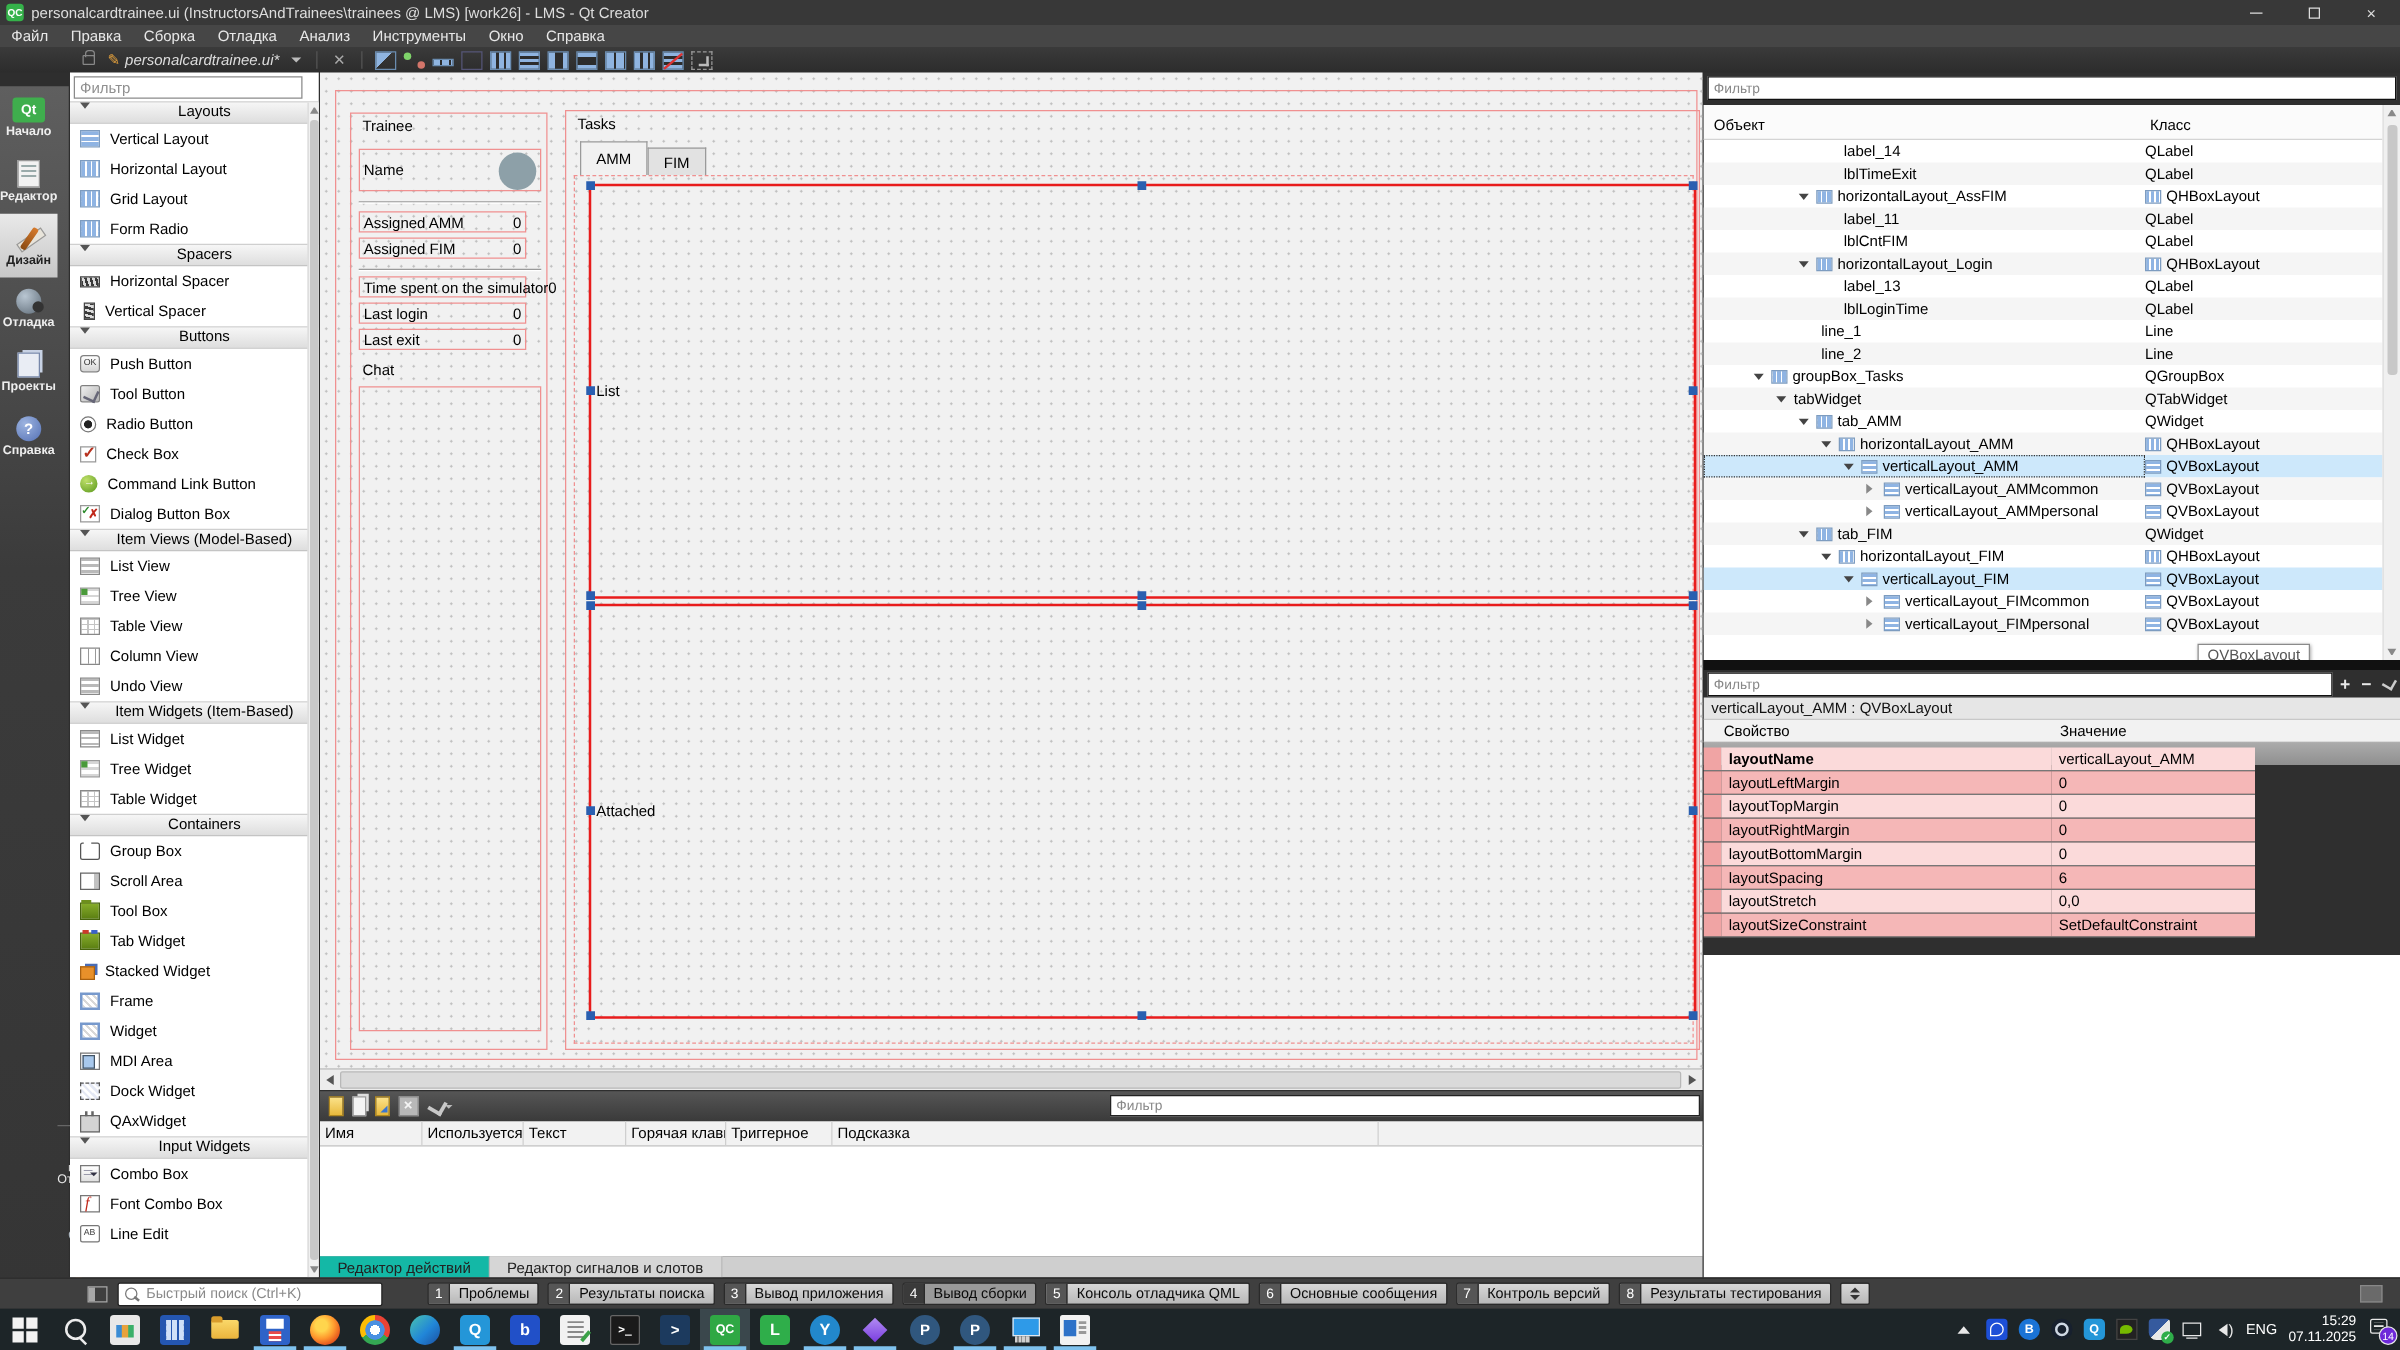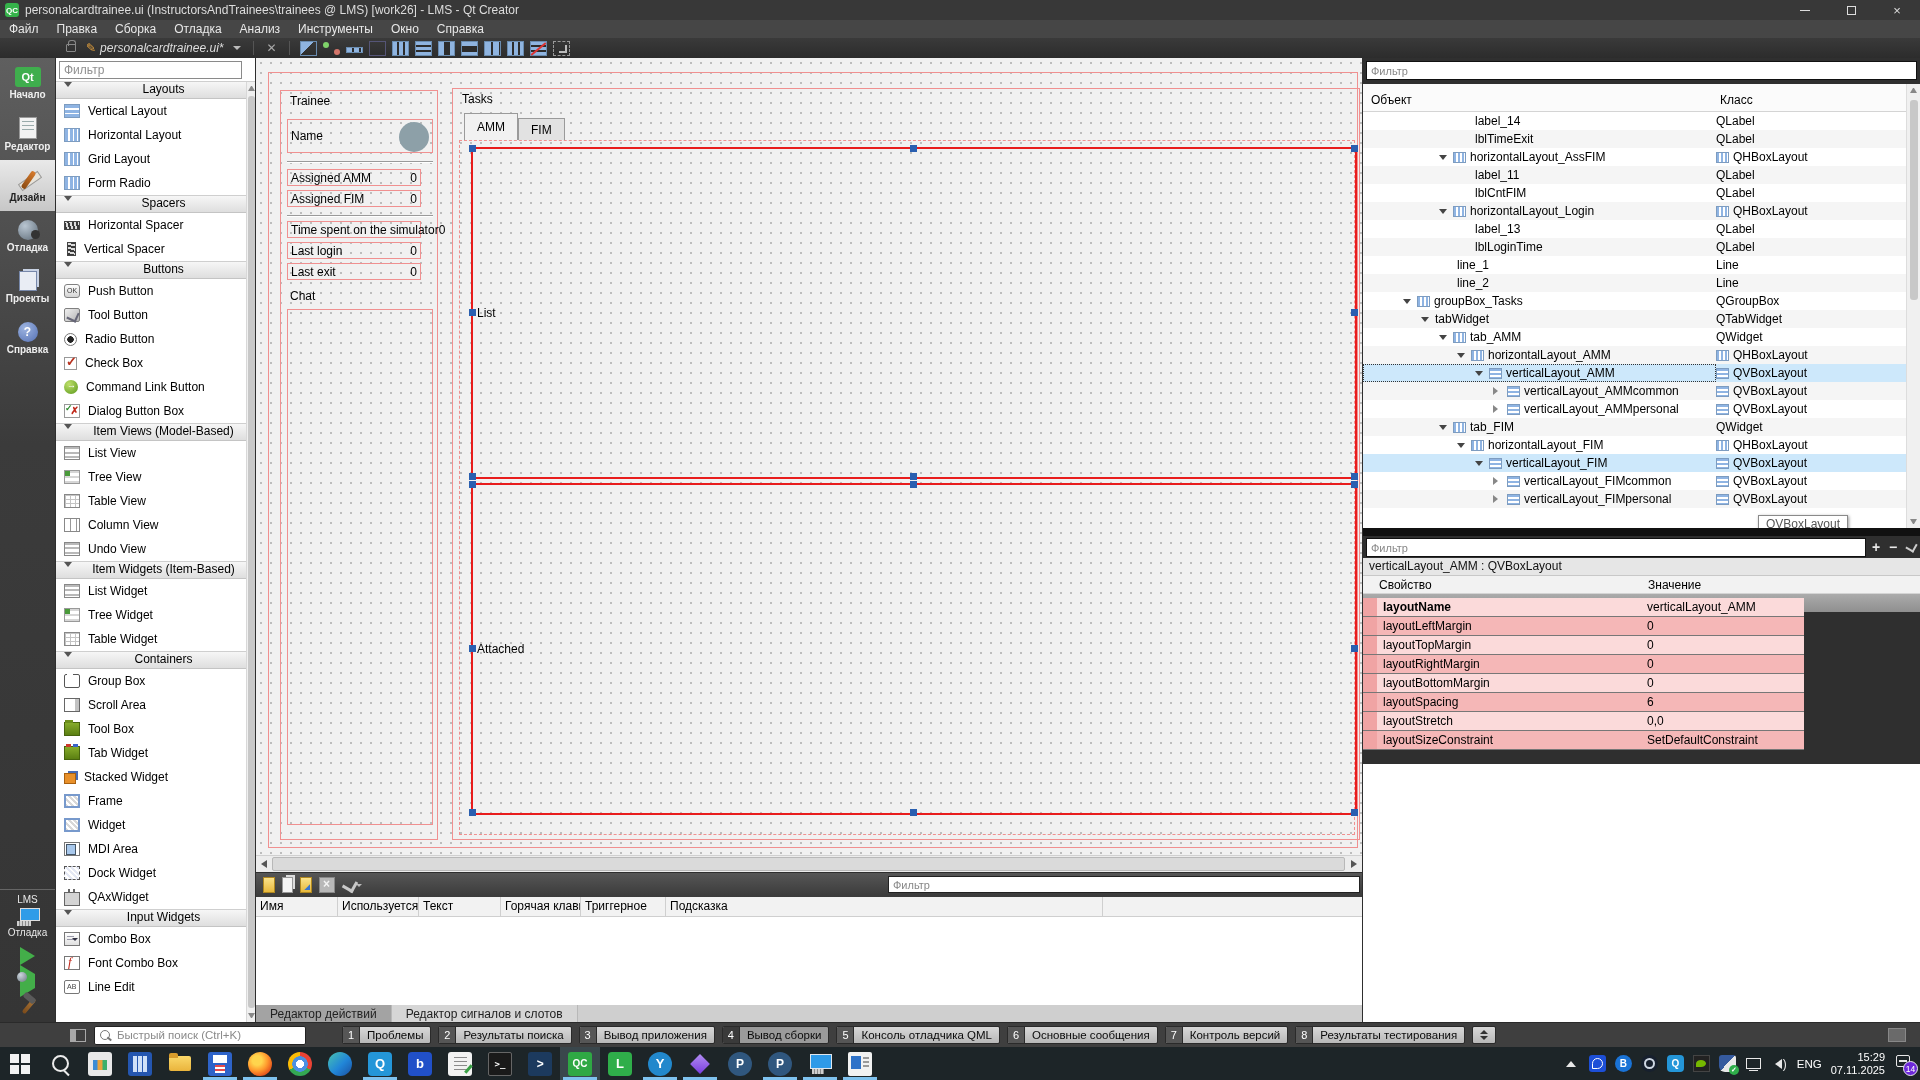--- a/index.html
+++ b/index.html
@@ -43,21 +43,21 @@
   .ti-splitter-horizontal { background:linear-gradient(90deg,#8fb4e0 0 5px,#2c2c2c 5px 11px,#8fb4e0 11px); border:1px solid #6a8cb0; }
   .ti-splitter-vertical { background:linear-gradient(#8fb4e0 0 4px,#2c2c2c 4px 10px,#8fb4e0 10px); border:1px solid #6a8cb0; }
   .ti-layout-form { background:repeating-linear-gradient(90deg,#8fb4e0 0 6px,#2c2c2c 6px 8px),repeating-linear-gradient(#0000 0 4px,#2c2c2c 4px 6px); border:1px solid #6a8cb0; }
   .ti-layout-grid { background:repeating-linear-gradient(90deg,#8fb4e0 0 4px,#2c2c2c 4px 6px),repeating-linear-gradient(#0000 0 3px,#2c2c2c 3px 5px); border:1px solid #6a8cb0; }
   .ti-break-layout { background:repeating-linear-gradient(#8fb4e0 0 3px,#2c2c2c 3px 5px); border:1px solid #6a8cb0; }
   .ti-break-layout:after { content:""; position:absolute; left:-2px; top:6px; width:19px; height:2px; background:#d33; transform:rotate(-40deg); }
   .ti-adjust-size { border:1px dashed #999; }
   .ti-adjust-size:after { content:""; position:absolute; right:2px; bottom:2px; width:6px; height:6px; border-right:2px solid #bbb; border-bottom:2px solid #bbb; }
 
   
-  #moderail { position:absolute; left:0; top:58px; width:55px; height:964px; background:linear-gradient(180deg,#5f5f5f,#3b3b3b 40%,#353535); display:flex; flex-direction:column; }
+  #moderail { position:absolute; left:0; top:69px; width:55px; height:964px; background:linear-gradient(180deg,#5f5f5f,#3b3b3b 40%,#353535); display:flex; }
   .rail-item { height:51px; display:flex; flex-direction:column; align-items:center; justify-content:center; gap:2px; }
   .rail-item.active { background:linear-gradient(#e9e9e9,#c7c7c7); }
   .rail-label { font-size:10px; font-weight:bold; color:#eee; }
   .rail-item.active .rail-label { color:#222; }
   .mi { display:block; position:relative; }
   .qt-welcome-icon { width:26px; height:20px; background:#3fae4d; border-radius:3px; color:#fff; font-weight:bold; font-size:11px; text-align:center; line-height:20px; }
   .qt-welcome-icon:before { content:"Qt"; }
   .editor-icon { width:18px; height:22px; background:#f2f2f2; border:1px solid #999; }
   .editor-icon:before { content:""; position:absolute; left:2px; top:3px; right:2px; height:12px; background:repeating-linear-gradient(#9aa 0 1.5px,#f2f2f2 1.5px 4px); }
   .design-icon { width:24px; height:22px; }
@@ -182,21 +182,21 @@
   .delete-action-icon:after { content:"\00d7"; position:absolute; left:3px; top:-1px; color:#f4f4f4; font-weight:bold; }
   .configure-actions-icon:after { content:""; position:absolute; left:2px; top:2px; width:9px; height:9px; border-right:3px solid #c8c8c8; border-bottom:3px solid #c8c8c8; transform:rotate(30deg); }
   .configure-actions-icon:before { content:""; position:absolute; right:-4px; bottom:3px; border:3px solid transparent; border-top-color:#bbb; }
   #action-filter { position:absolute; left:632px; top:3px; width:472px; height:17px; border:1px solid #222; font-size:11px; padding:0 4px; font-family:"Liberation Sans",sans-serif; }
   #action-filter::placeholder { color:#888; }
   #actionhdr { position:absolute; left:256px; top:897px; width:1106px; height:20px; background:#f2f2f2; border-bottom:1px solid #cfcfcf; display:flex; }
   .ah-col { border-right:1px solid #cfcfcf; padding:2px 0 0 4px; font-size:12px; white-space:nowrap; overflow:hidden; }
   #actionbody { position:absolute; left:256px; top:917px; width:1106px; height:88px; background:#fff; }
   #bottomtabs { position:absolute; left:256px; top:1005px; width:1106px; height:17px; background:#cfcfcf; display:flex; }
   .btab { padding:0 14px; display:flex; align-items:center; font-size:12px; border-right:1px solid #b8b8b8; background:#d6d6d6; color:#222; }
-  .btab.active { background:#a3a3a3; }
+  .btab.active { background:#14b8a6; }
 
   
   #rightpanel { position:absolute; left:1363px; top:58px; width:557px; height:964px; background:#2f2f2f; }
   .rp-filter { position:absolute; height:19px; border:1px solid #111; background:#fff; font-size:11px; padding:0 4px; font-family:"Liberation Sans",sans-serif; }
   .rp-filter::placeholder { color:#888; }
   #oi-filter { left:3px; top:3px; width:551px; }
   #objpane { position:absolute; left:0; top:26px; width:557px; height:444px; background:#fff; }
   #oi-head { position:absolute; left:0; top:0; width:543px; height:28px; border-bottom:1px solid #d4d4d4; background:#fbfbfb; }
   #oi-head .h1 { position:absolute; left:8px; bottom:4px; }
   #oi-head .h2 { position:absolute; left:357px; bottom:4px; }

